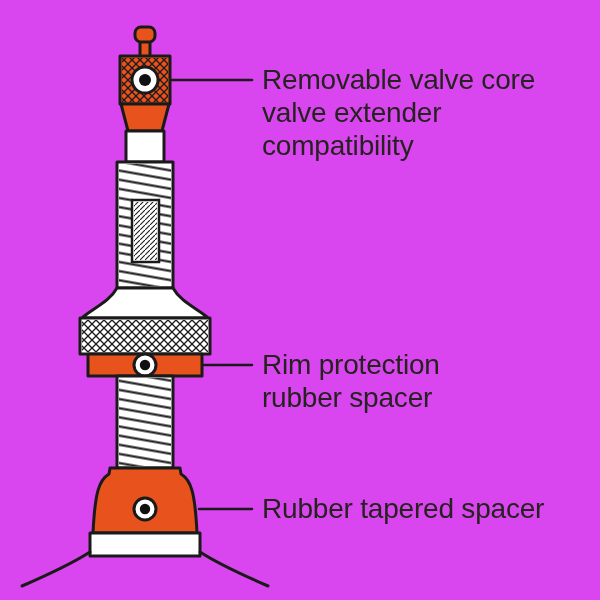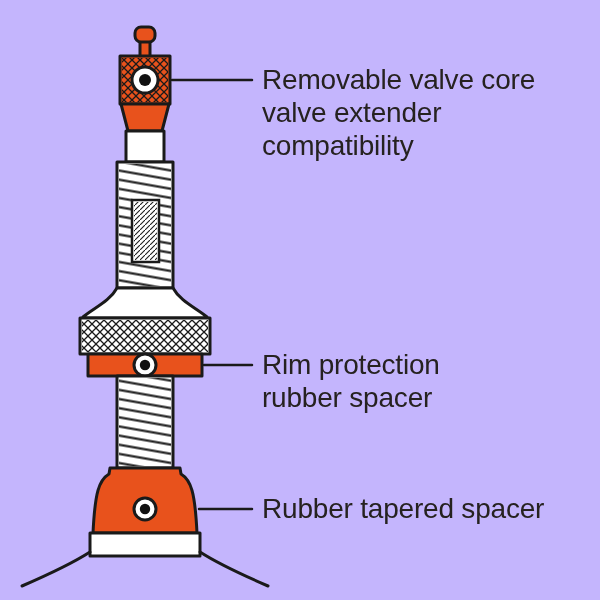--- a/index.html
+++ b/index.html
@@ -4,21 +4,21 @@
 <style>
   html, body {
     margin: 0;
     padding: 0;
     background: #ffffff;
   }
   .canvas {
     width: 600px;
     height: 600px;
     position: relative;
-    background: #c4b5fd;
+    background: #d946ef;
     overflow: hidden;
   }
   svg {
     display: block;
   }
   .annotation-text {
     font-family: "Liberation Sans", sans-serif;
     font-size: 28px;
     font-weight: 400;
     fill: #262220;

